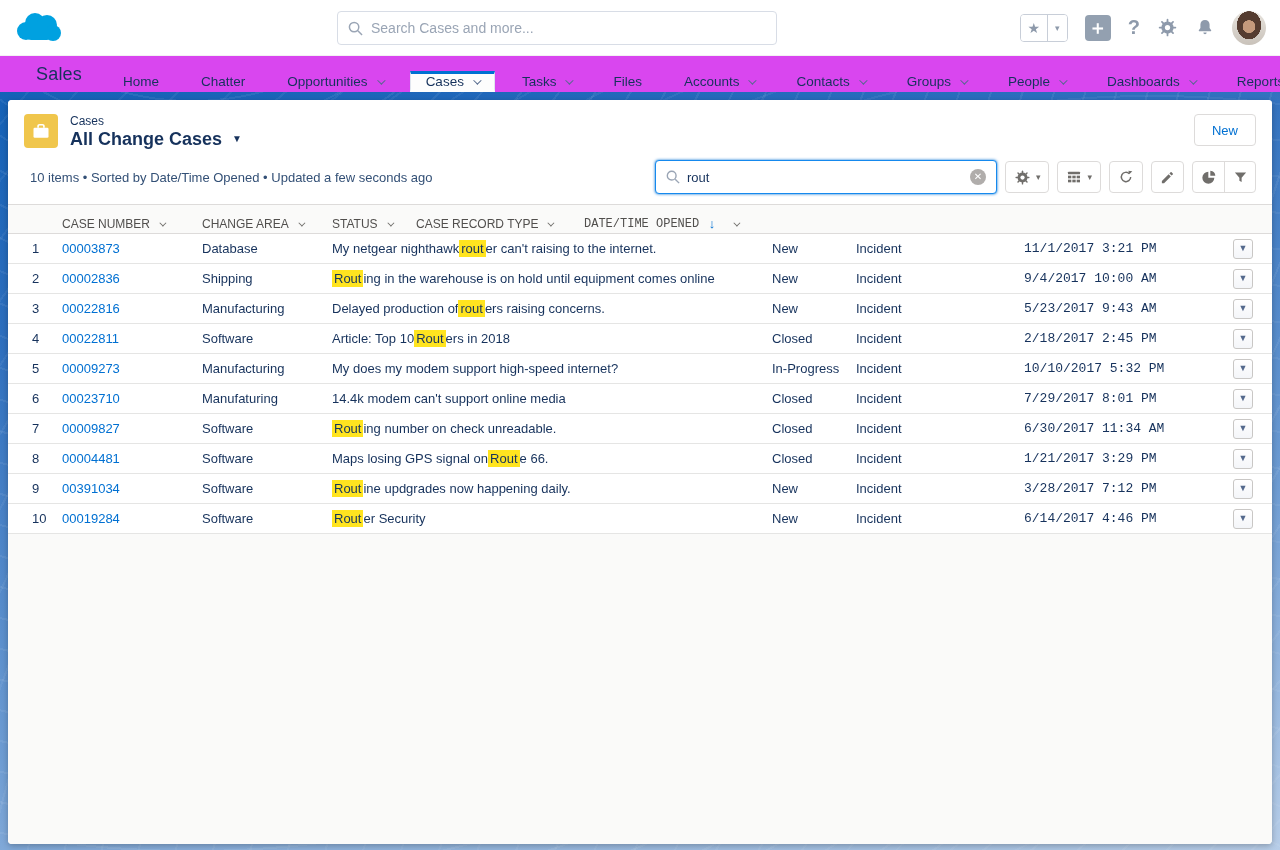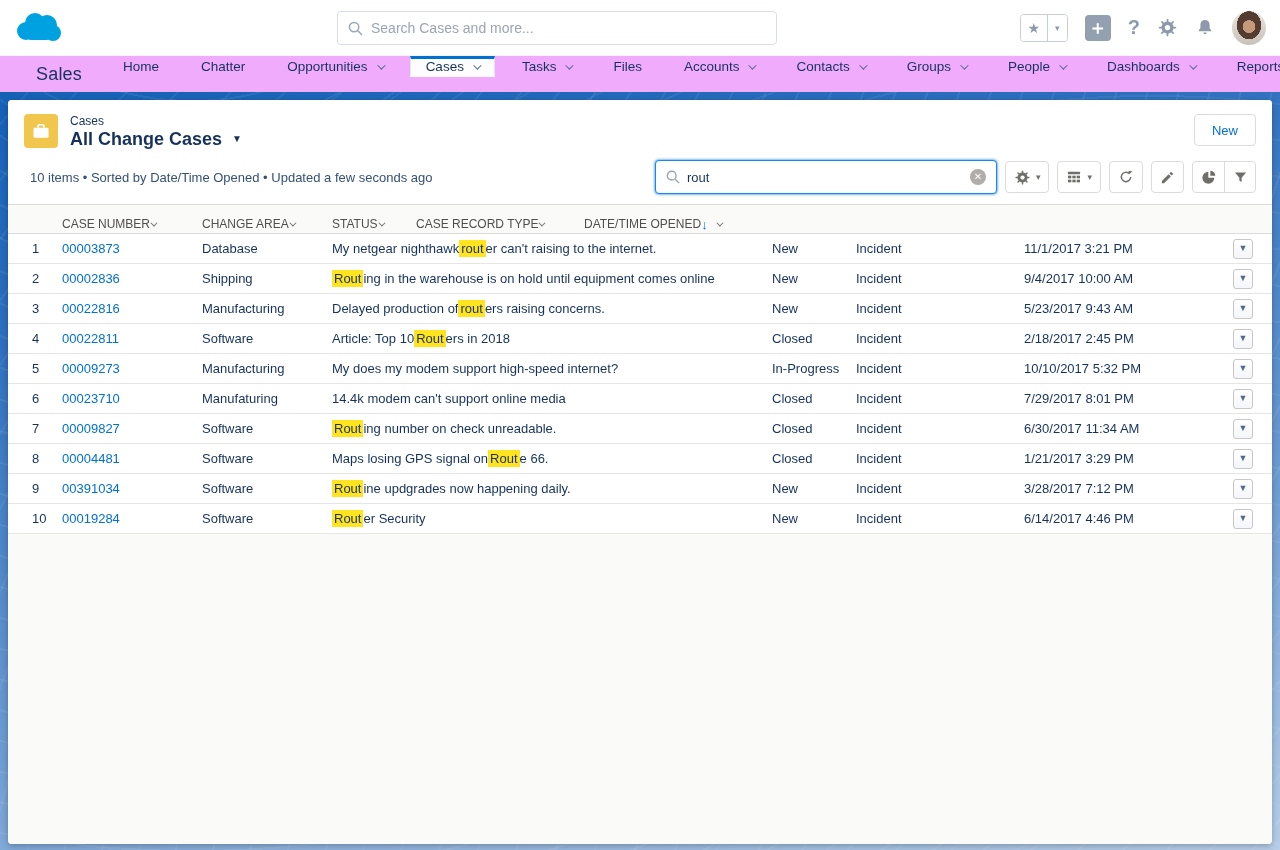--- a/index.html
+++ b/index.html
@@ -28,21 +28,21 @@
   .gh-iconbtn { background:none; border:0; color:#8e9aab; display:flex; align-items:center; cursor:pointer; }
   .add-btn { width:26px; height:26px; background:#93a0b0; border-radius:4px; color:#fff; font-size:19px; font-weight:bold;
     display:flex; align-items:center; justify-content:center; line-height:1; }
   .help-q { font-size:20px; font-weight:bold; color:#8e9aab; }
   .avatar { width:34px; height:34px; border-radius:50%; overflow:hidden; border:0; cursor:pointer;
     background:
       radial-gradient(circle at 50% 46%, #c59a7c 0 25%, rgba(0,0,0,0) 26%),
       radial-gradient(ellipse at 50% 42%, #553c30 0 50%, rgba(0,0,0,0) 51%),
       linear-gradient(#e8e4de, #c9c2ba); }
   
-  .navbar { height:36px; background:#f0abfc; display:flex; align-items:flex-start; }
+  .navbar { height:36px; background:#d946ef; display:flex; align-items:flex-end; }
   .waffle { width:24px; height:24px; margin:6px 12px 0 18px; cursor:pointer; }
   .app-name { font-size:18px; color:#16325c; align-self:center; margin:0 26px 0 6px; letter-spacing:.2px; }
   .nav-items { display:flex; align-items:stretch;gap:12px; }
   .nav-item { display:flex; align-items:center; gap:9px; padding:0 15px; font-size:13.5px; color:#16325c;
     cursor:pointer; border-top:3px solid transparent; border-bottom:3px solid transparent; }
   .nav-item.active { border-top-color:#0070d2; background:#fdfdfd; border-left:1px solid #e0e5ee; border-right:1px solid #e0e5ee; }
   .chev { width:6px; height:6px; border-right:1.5px solid #54698d; border-bottom:1.5px solid #54698d;
     transform:rotate(45deg) translateY(-2px); display:inline-block; }
   
   .card { position:absolute; left:8px; top:100px; width:1264px; height:744px; background:#fafaf9;
@@ -67,33 +67,33 @@
     line-height:16px; text-align:center; cursor:pointer; padding:0; }
   .ctl-btn { height:32px; background:#fff; border:1px solid #dddbda; border-radius:4px; color:#706e6b;
     display:flex; align-items:center; justify-content:center; gap:5px; cursor:pointer; padding:0 8px; }
   .ctl-caret { font-size:9px; color:#706e6b; }
   .btn-group { display:flex; align-items:stretch; border:1px solid #dddbda; border-radius:4px; background:#fff; height:32px; }
   .btn-group .seg { display:flex; align-items:center; justify-content:center; width:31px; color:#706e6b; cursor:pointer; background:none; border:0; }
   .btn-group .seg + .seg { border-left:1px solid #dddbda; }
   
   .thead { display:flex; align-items:center; height:30px; background:#fafaf9; border-top:1px solid #dddbda;
     border-bottom:1px solid #dddbda; font-size:12px; color:#514f4d; }
-  .th { display:flex; align-items:center; padding-left:8px; cursor:pointer;margin-top:10px; }
+  .th { display:flex; align-items:center; gap:9px; padding-left:8px; cursor:pointer;margin-top:10px; }
   .th .chev { border-color:#706e6b; width:5px; height:5px; }
   .trow { display:flex; align-items:center; height:30px; background:#fff; border-bottom:1px solid #e5e5e4; font-size:13px; }
   .td { padding-left:8px; white-space:nowrap; overflow:hidden; }
   .c-num { width:46px; padding-left:24px; color:#16325c; }
   .thead .c-num { width:46px; }
   .c-case { width:140px; }
   .c-area { width:130px; }
   .c-subj { flex:1; display:flex; align-items:center; }
   .th.c-subj .chev { margin-left:auto; margin-right:14px; }
   .c-status { width:84px; }
   .c-rtype { width:168px; }
-  .c-open { width:198px; }
+  .c-open { width:198px;font-family:Liberation Mono, monospace; }
   .c-act { width:58px; display:flex; justify-content:center; padding-left:0; }
   .case-link { color:#0070d2; text-decoration:none; cursor:pointer; }
   mark.hl { background:#ffe41f; color:inherit; padding:1px 2px; }
   .sort-arrow { color:#0070d2; font-weight:bold; font-size:13px; }
   .row-action { width:20px; height:20px; border:1px solid #c9c7c5; border-radius:3px; background:linear-gradient(#fff,#f4f6f9);
     color:#54698d; font-size:9px; line-height:1; cursor:pointer; display:flex; align-items:center; justify-content:center; }
   .table-filler { flex:1; background:#fafaf9; }
 </style>
 </head>
 <body>

